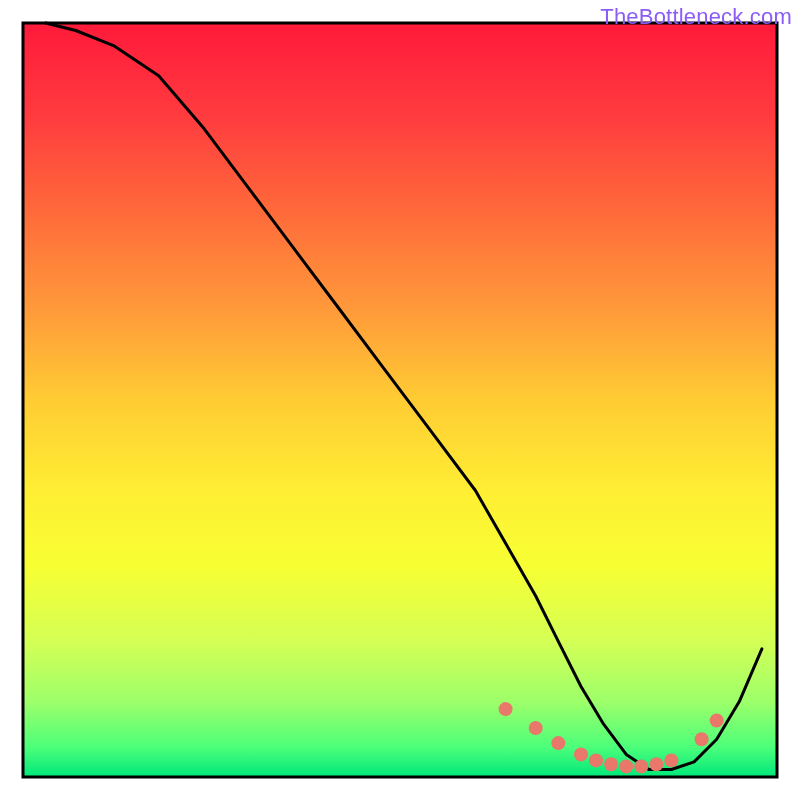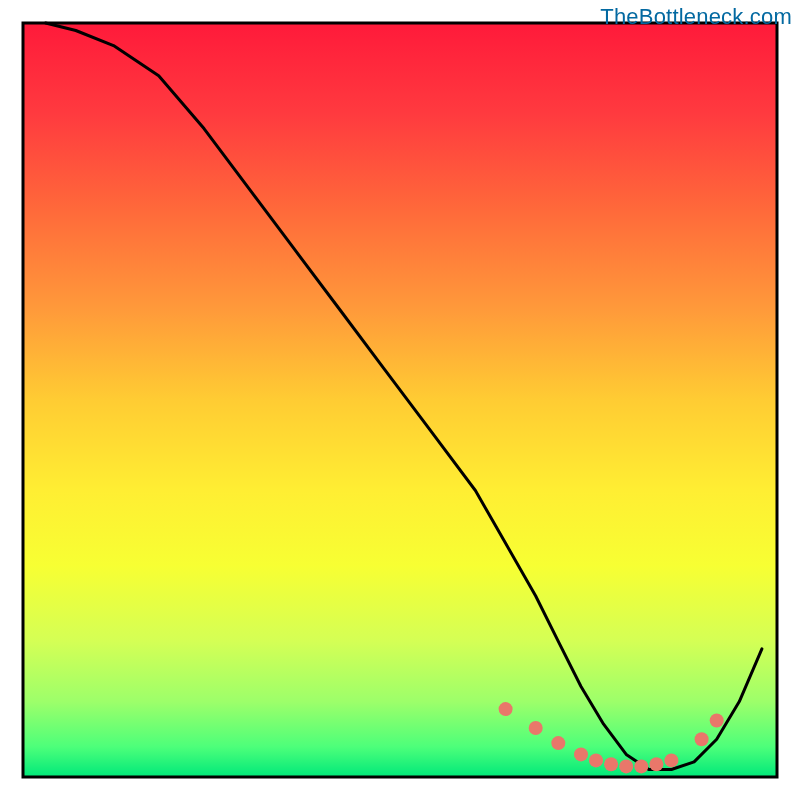--- a/index.html
+++ b/index.html
@@ -13,21 +13,21 @@
   }
   .frame {
     position: relative;
     width: 800px;
     height: 800px;
   }
   .watermark {
     position: absolute;
     top: 4px;
     right: 8px;
-    color: #0369a1;
+    color: #8b5cf6;
     font-size: 22px;
     font-weight: 400;
     letter-spacing: 0.2px;
     z-index: 10;
   }
   svg {
     display: block;
   }
 </style>
 </head>

